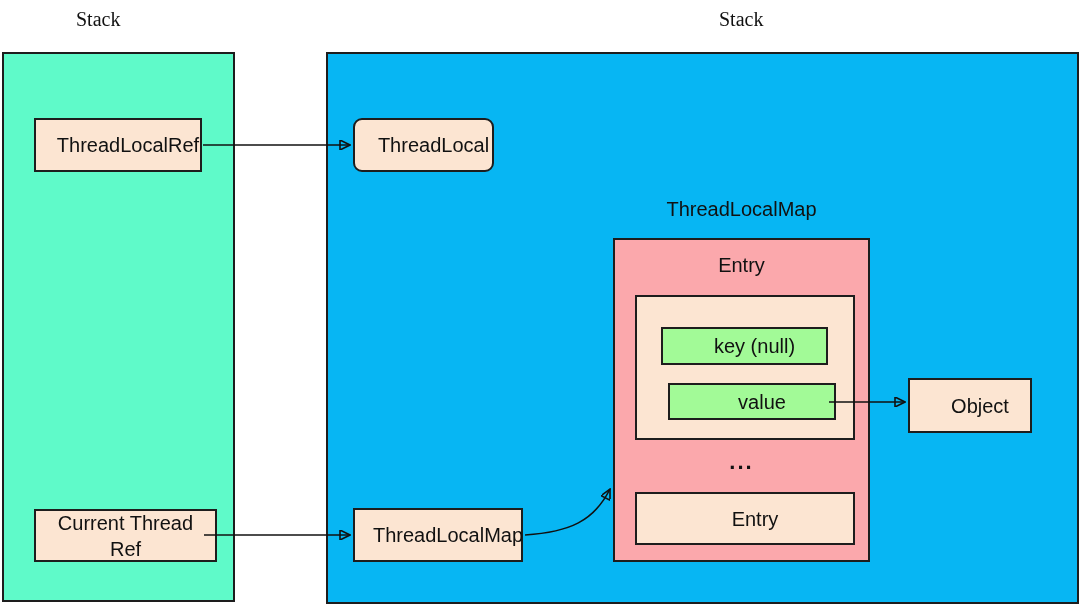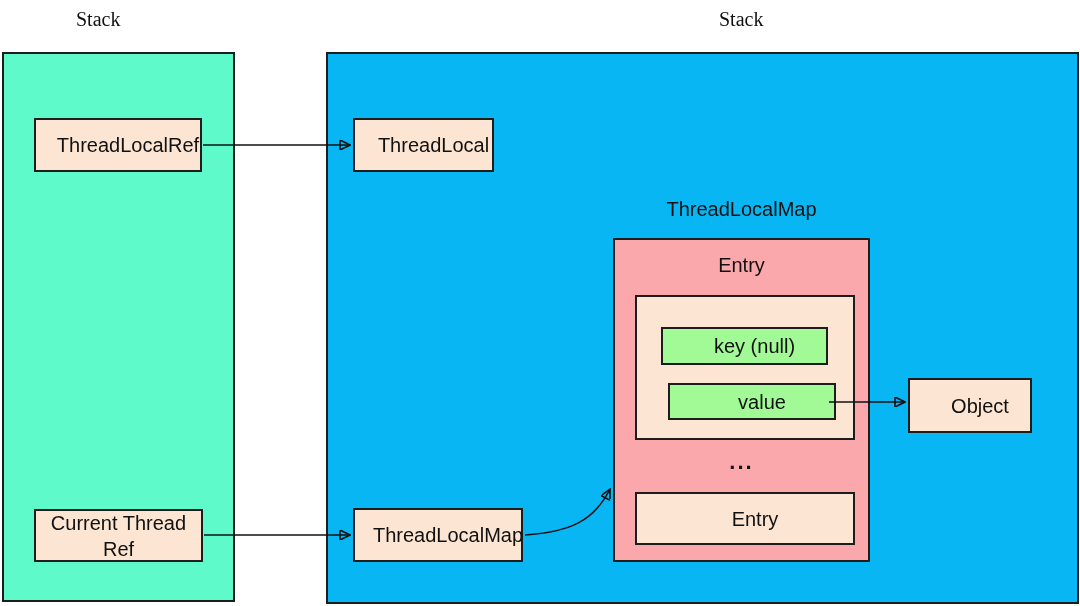--- a/index.html
+++ b/index.html
@@ -58,22 +58,22 @@
     align-items: center;
     justify-content: center;
     text-align: center;
     font-size: 20px;
     line-height: 26px;
     padding-left: 20px;
   }
   .slot { background: var(--slot-bg); }
 
   .box-threadlocalref    { left: 34px;  top: 118px; width: 168px; height: 54px; }
-  .box-current-thread    { left: 34px;  top: 509px; width: 169px; height: 53px; padding: 2px 6px; }
-  .box-threadlocal       { left: 353px; top: 118px; width: 141px; height: 54px; }
+  .box-current-thread    { left: 34px;  top: 509px; width: 183px; height: 53px; padding: 2px 6px; }
+  .box-threadlocal       { left: 353px; top: 118px; width: 141px; height: 54px; border-radius: 9px; }
   .box-threadlocalmap    { left: 353px; top: 508px; width: 170px; height: 54px; }
   .box-object            { left: 908px; top: 378px; width: 124px; height: 55px; }
   .box-entry-inner       { left: 635px; top: 295px; width: 220px; height: 145px; }
   .slot-key              { left: 661px; top: 327px; width: 167px; height: 38px; }
   .slot-value            { left: 660px; top: 383px; width: 168px; height: 37px; margin-left: 8px; }
   .box-entry-bottom      { left: 635px; top: 492px; width: 220px; height: 53px; }
 
   .map-title {
     position: absolute;
     left: 613px; top: 198px; width: 257px;

